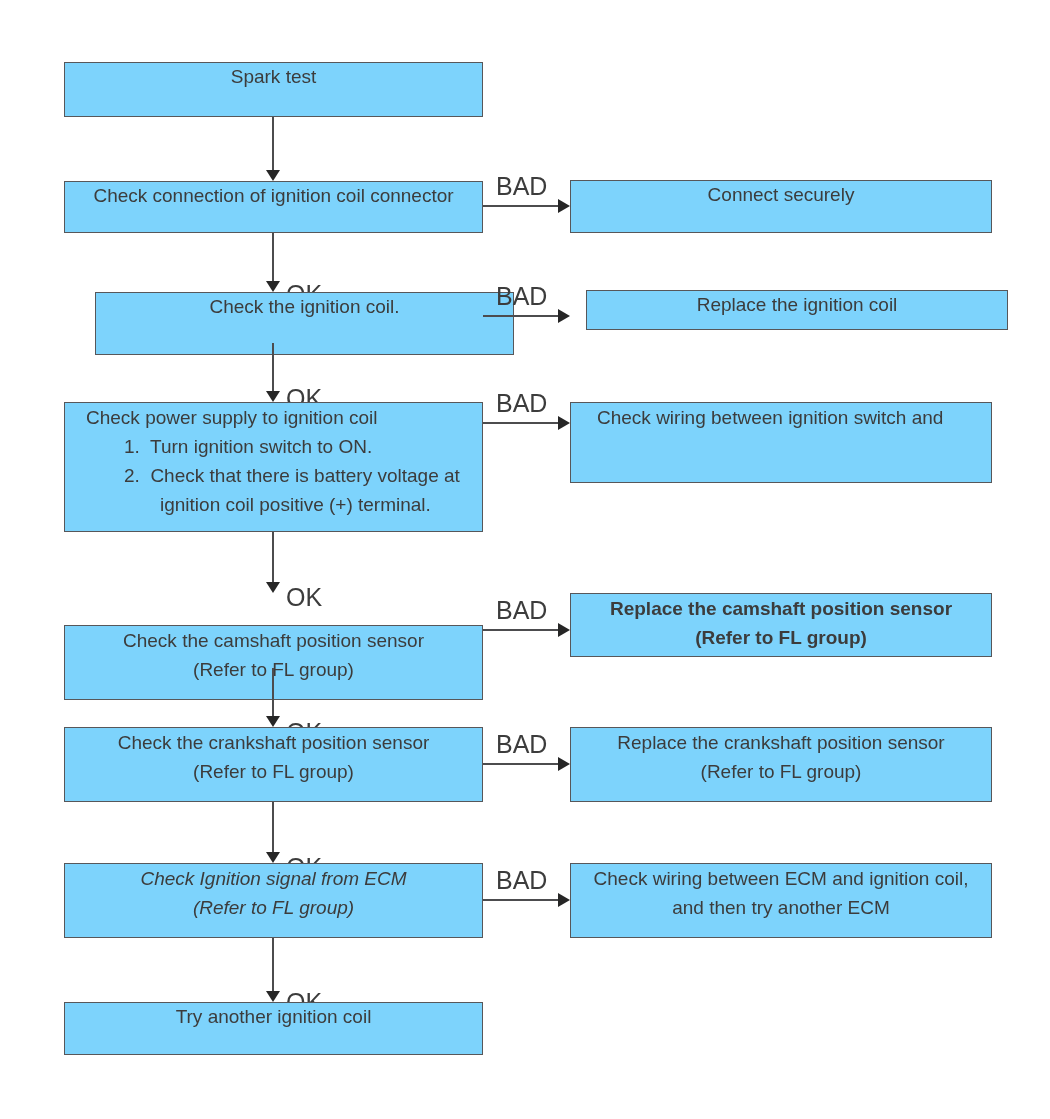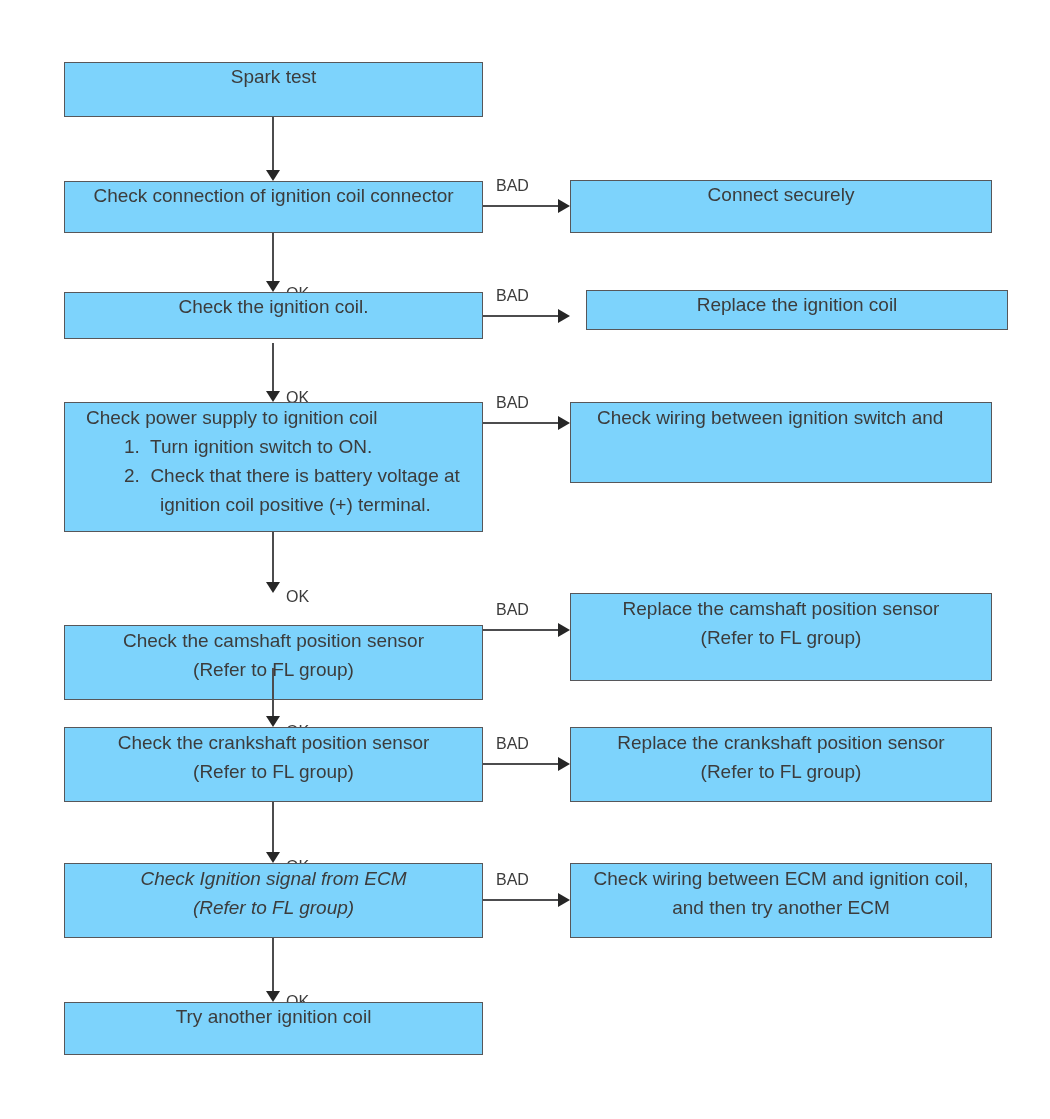--- a/index.html
+++ b/index.html
@@ -61,21 +61,21 @@
     left: 558px;
     width: 0;
     height: 0;
     border-top: 7px solid transparent;
     border-bottom: 7px solid transparent;
     border-left: 12px solid #262626;
   }
   .edge-label {
     position: absolute;
     color: #3c3c3c;
-    font-size: 16px;
+    font-size: 25px;
     line-height: 22px;
   }
   .ok-label  { left: 286px; margin-top: 35px; }
   .bad-label { left: 496px; }
   .ind0 { padding-left: 21px; padding-right: 8px; }
   .ind1 { padding-left: 59px; padding-right: 8px; }
   .ind2 { padding-left: 95px; padding-right: 8px; }
   .pl26 { padding-left: 26px; padding-right: 10px; }
   .lh29 .line { line-height: 29px; }
 </style>
@@ -98,21 +98,21 @@
   <div class="hline" style="top:205px;"></div>
   <div class="arrow-right" style="top:199px;"></div>
   <div class="box rcol centered" style="top:180px;height:53px;">
     <div class="line">Connect securely</div>
   </div>
 
   <div class="vline" style="top:233px;height:48px;"></div>
   <div class="arrow-down" style="top:281px;"></div>
   <div class="edge-label ok-label" style="top:248px;">OK</div>
 
-  <div class="box lcol centered" style="top:292px;height:47px;">
+  <div class="box lcol centered" style="top:292px;height:63px;margin-left:31px;">
     <div class="line">Check the ignition coil.</div>
   </div>
   <div class="edge-label bad-label" style="top:285px;">BAD</div>
   <div class="hline" style="top:315px;"></div>
   <div class="arrow-right" style="top:309px;"></div>
   <div class="box rcol centered" style="top:290px;height:40px;margin-left:16px;">
     <div class="line">Replace the ignition coil</div>
   </div>
 
   <div class="vline" style="top:343px;height:48px;"></div>
@@ -136,21 +136,21 @@
   <div class="arrow-down" style="top:582px;"></div>
   <div class="edge-label ok-label" style="top:551px;">OK</div>
 
   <div class="box lcol centered lh29" style="top:625px;height:75px;">
     <div class="line">Check the camshaft position sensor</div>
     <div class="line">(Refer to FL group)</div>
   </div>
   <div class="edge-label bad-label" style="top:599px;">BAD</div>
   <div class="hline" style="top:629px;"></div>
   <div class="arrow-right" style="top:623px;"></div>
-  <div class="box rcol centered lh29" style="top:593px;height:88px;">
+  <div class="box rcol centered lh29" style="top:593px;height:64px;font-weight:bold;">
     <div class="line">Replace the camshaft position sensor</div>
     <div class="line">(Refer to FL group)</div>
   </div>
 
   <div class="vline" style="top:668px;height:48px;"></div>
   <div class="arrow-down" style="top:716px;"></div>
   <div class="edge-label ok-label" style="top:686px;">OK</div>
 
   <div class="box lcol centered lh29" style="top:727px;height:75px;">
     <div class="line">Check the crankshaft position sensor</div>

